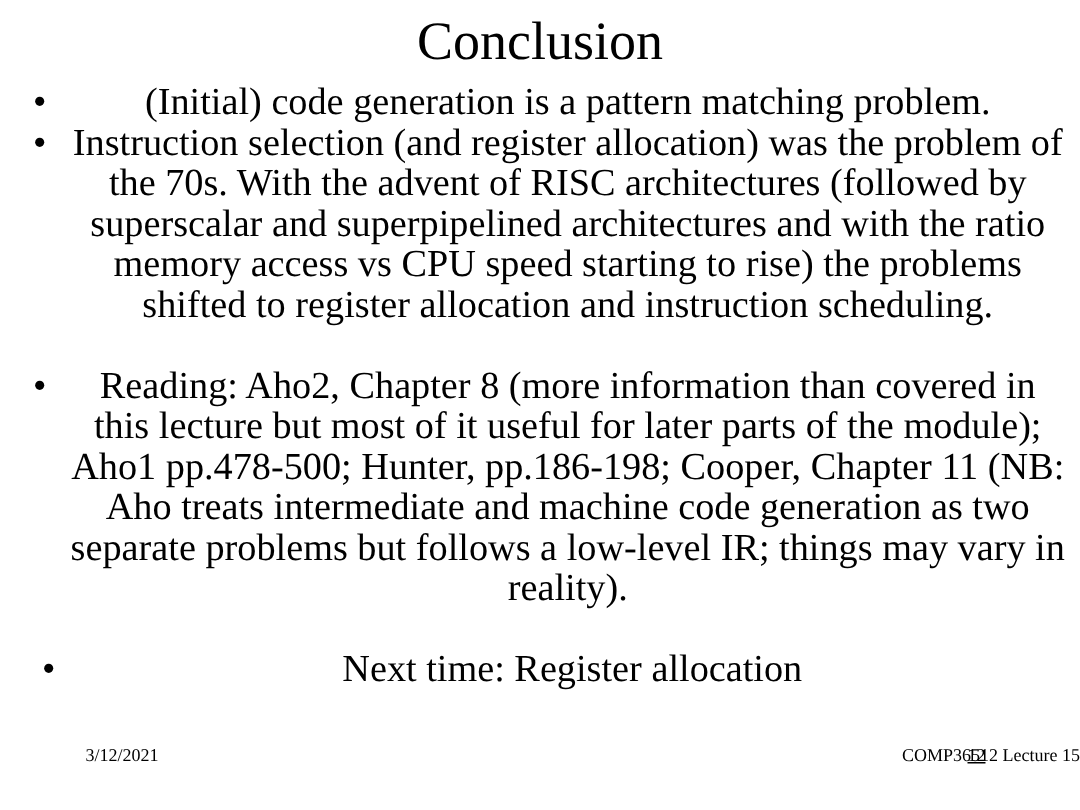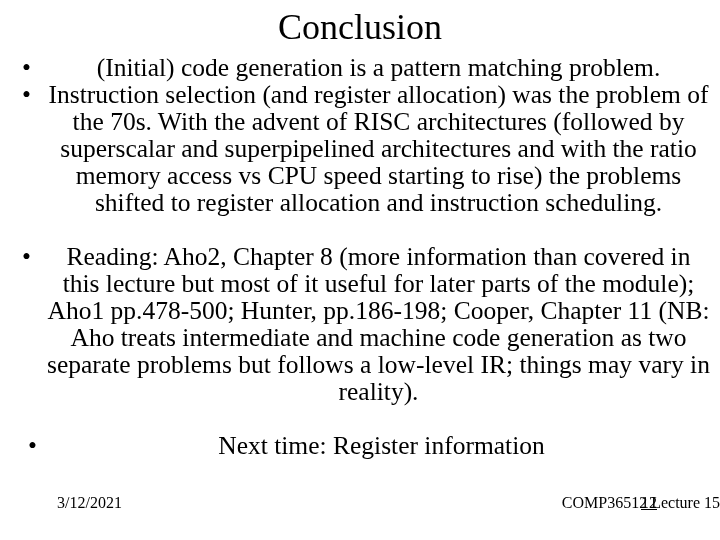--- a/index.html
+++ b/index.html
@@ -90,21 +90,21 @@
     left: 28px;
   }
 
   
   .footer {
     position: absolute;
     left: 0;
     top: 496px;
     width: 720px;
     height: 18px;
-    font-size: 16px;
+    font-size: 12px;
     line-height: 14px;
     color: #000000;
   }
   .footer-date {
     position: absolute;
     left: 57px;
     top: 0;
     white-space: nowrap;
   }
   .footer-center {
@@ -143,21 +143,21 @@
         <span class="bullet-text">Instruction selection (and register allocation) was the problem of the 70s. With the advent of RISC architectures (followed by superscalar and superpipelined architectures and with the ratio memory access vs CPU speed starting to rise) the problems shifted to register allocation and instruction scheduling.</span>
       </li>
 
       <li class="bullet gap-before">
         <span class="bullet-dot">•</span>
         <span class="bullet-text">Reading: Aho2, Chapter 8 (more information than covered in this lecture but most of it useful for later parts of the module); Aho1 pp.478-500; Hunter, pp.186-198; Cooper, Chapter 11  (NB: Aho treats intermediate and machine code generation as two separate problems but follows a low-level IR; things may vary in reality).</span>
       </li>
 
       <li class="bullet gap-before indent-1">
         <span class="bullet-dot">•</span>
-        <span class="bullet-text">Next time: Register information</span>
+        <span class="bullet-text">Next time: Register allocation</span>
       </li>
 
     </ul>
   </div>
 
   <div class="footer">
     <span class="footer-date">3/12/2021</span>
     <span class="footer-center">COMP36512 Lecture 15</span>
     <span class="footer-pagenum">12</span>
   </div>

